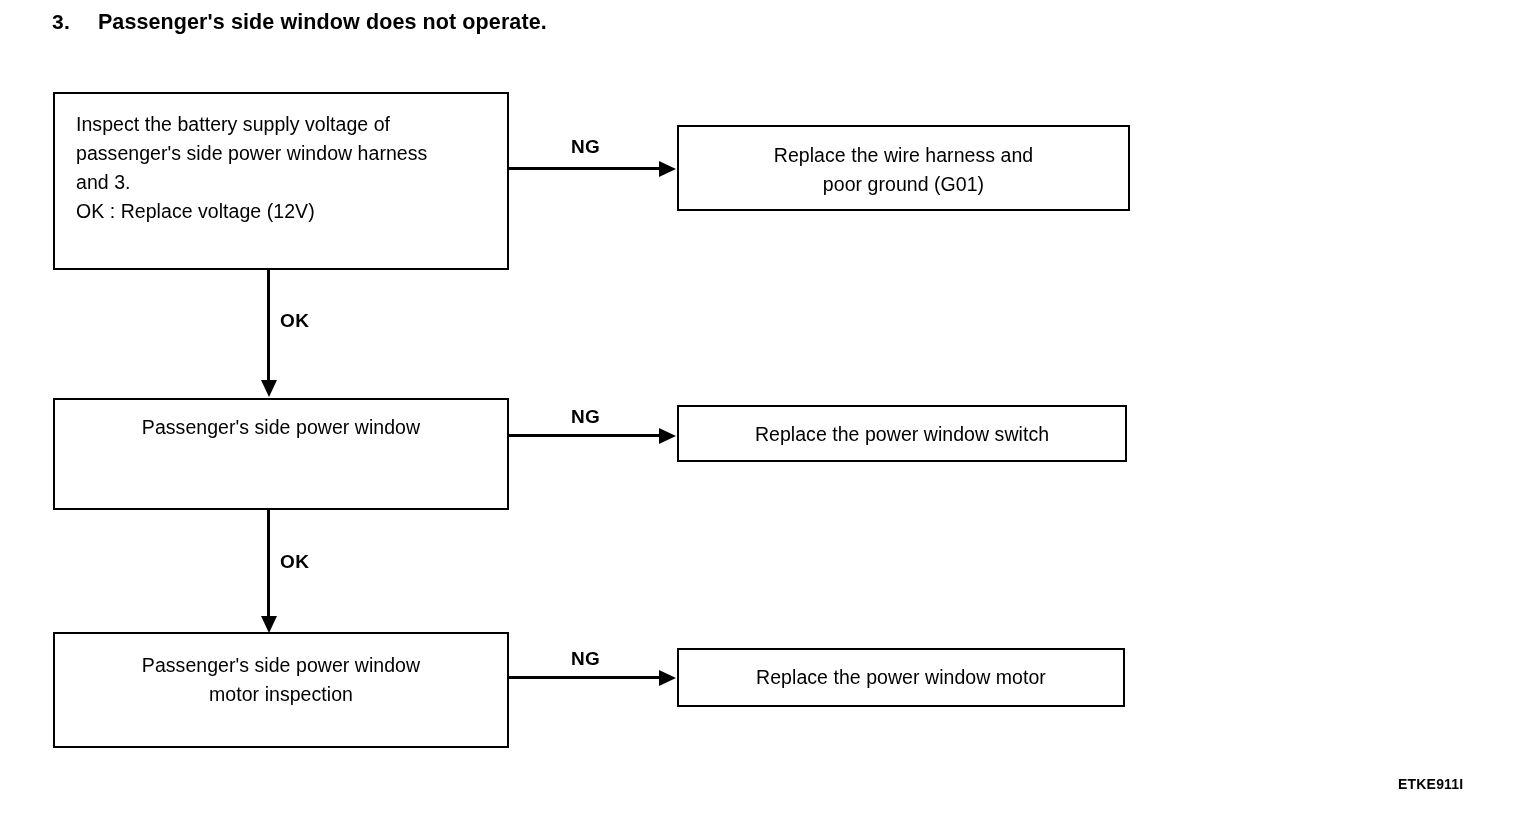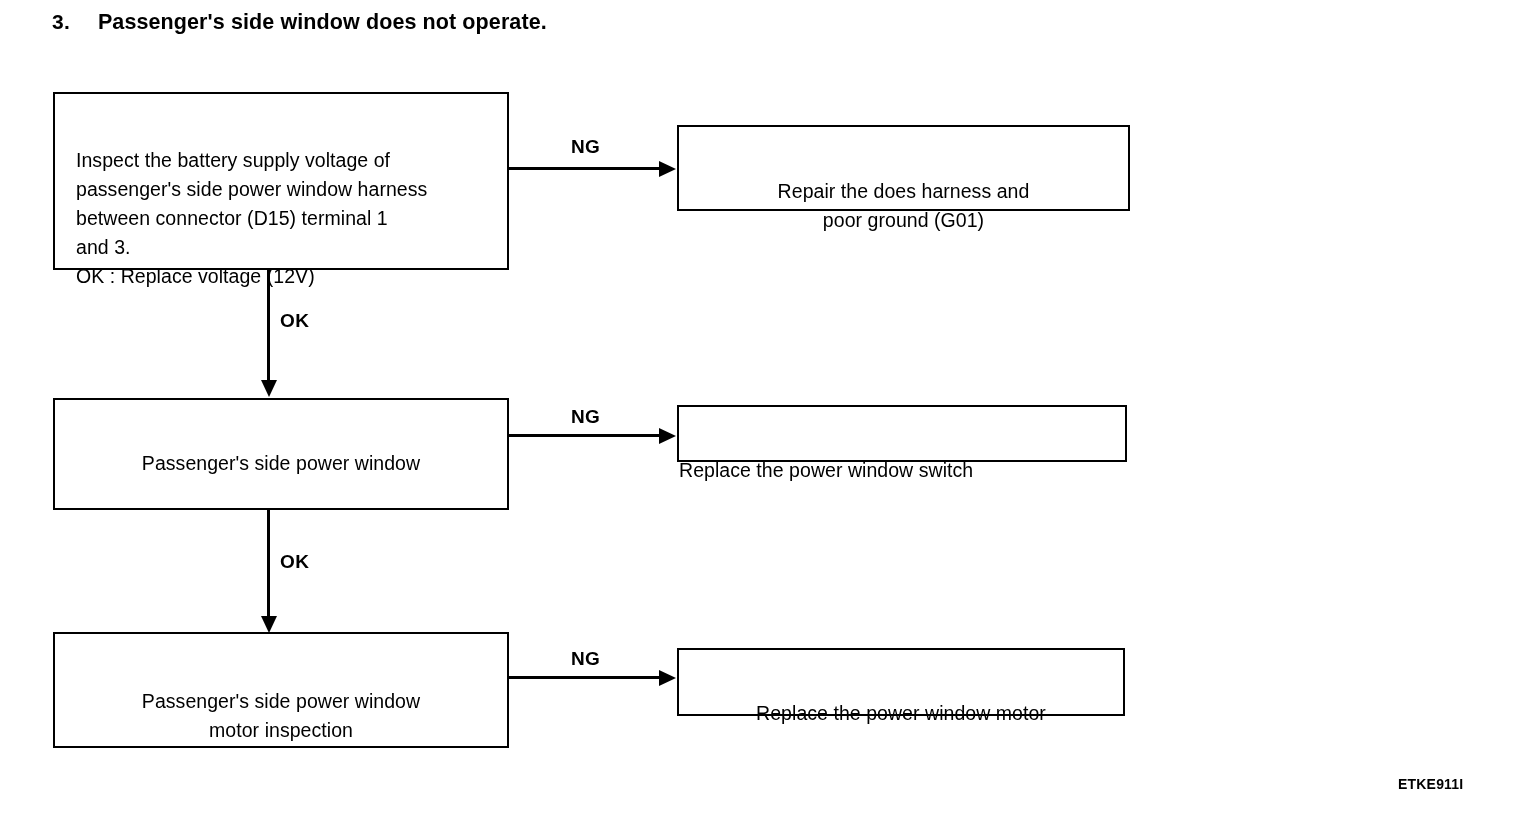--- a/index.html
+++ b/index.html
@@ -51,21 +51,20 @@
   .box {
     position: absolute;
     border: 2.5px solid #000;
     background: #ffffff;
     box-sizing: border-box;
   }
   .box-inner {
     position: absolute;
     left: 0;
     right: 0;
-    margin-top: 36px;
   }
   .box-line {
     font-size: 19.5px;
     line-height: 29px;
     letter-spacing: 0.05px;
     white-space: nowrap;
   }
 
   
   #box-step-1 { left: 53px; top: 92px; width: 456px; height: 178px; }
@@ -75,23 +74,23 @@
   #box-step-2 .box-inner { top: 13px; text-align: center; }
 
   #box-step-3 { left: 53px; top: 632px; width: 456px; height: 116px; }
   #box-step-3 .box-inner { top: 17px; text-align: center; }
 
   
   #box-result-1 { left: 677px; top: 125px; width: 453px; height: 86px; }
   #box-result-1 .box-inner { top: 14px; text-align: center; }
 
   #box-result-2 { left: 677px; top: 405px; width: 450px; height: 57px; }
-  #box-result-2 .box-inner { top: 13px; }
-
-  #box-result-3 { left: 677px; top: 648px; width: 448px; height: 68px; }
+  #box-result-2 .box-inner { top: 13px; text-align: center; }
+
+  #box-result-3 { left: 677px; top: 648px; width: 448px; height: 59px; }
   #box-result-3 .box-inner { top: 13px; text-align: center; }
 
   
   .h-line {
     position: absolute;
     height: 2.5px;
     background: #000;
   }
   .v-line {
     position: absolute;
@@ -164,33 +163,32 @@
 
   <div class="heading">
     <span class="heading-num">3.</span>
     <span class="heading-text">Passenger's side window does not operate.</span>
   </div>
 
   <div class="box" id="box-step-1">
     <div class="box-inner">
       <div class="box-line">Inspect the battery supply voltage of</div>
       <div class="box-line">passenger's side power window harness</div>
-      <div class="box-line">between connector (D15) terminal 1</div>
       <div class="box-line">and 3.</div>
       <div class="box-line">OK : Replace voltage (12V)</div>
     </div>
   </div>
 
   <div class="h-line" id="conn-ng-1"></div>
   <div class="arrow-right" id="arrow-ng-1"></div>
   <div class="branch-label" id="label-ng-1">NG</div>
 
   <div class="box" id="box-result-1">
     <div class="box-inner">
-      <div class="box-line">Repair the does harness and</div>
+      <div class="box-line">Replace the wire harness and</div>
       <div class="box-line">poor ground (G01)</div>
     </div>
   </div>
 
   <div class="v-line" id="conn-ok-1"></div>
   <div class="arrow-down" id="arrow-ok-1"></div>
   <div class="branch-label" id="label-ok-1">OK</div>
 
   <div class="box" id="box-step-2">
     <div class="box-inner">

